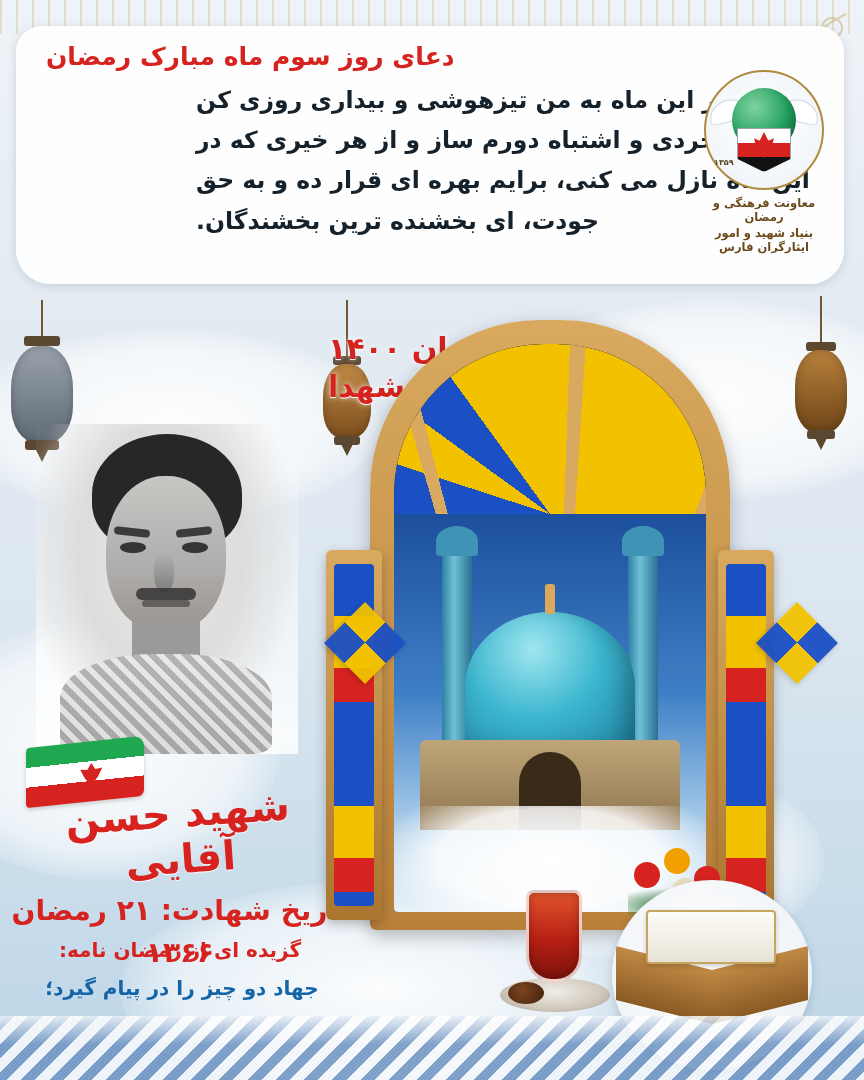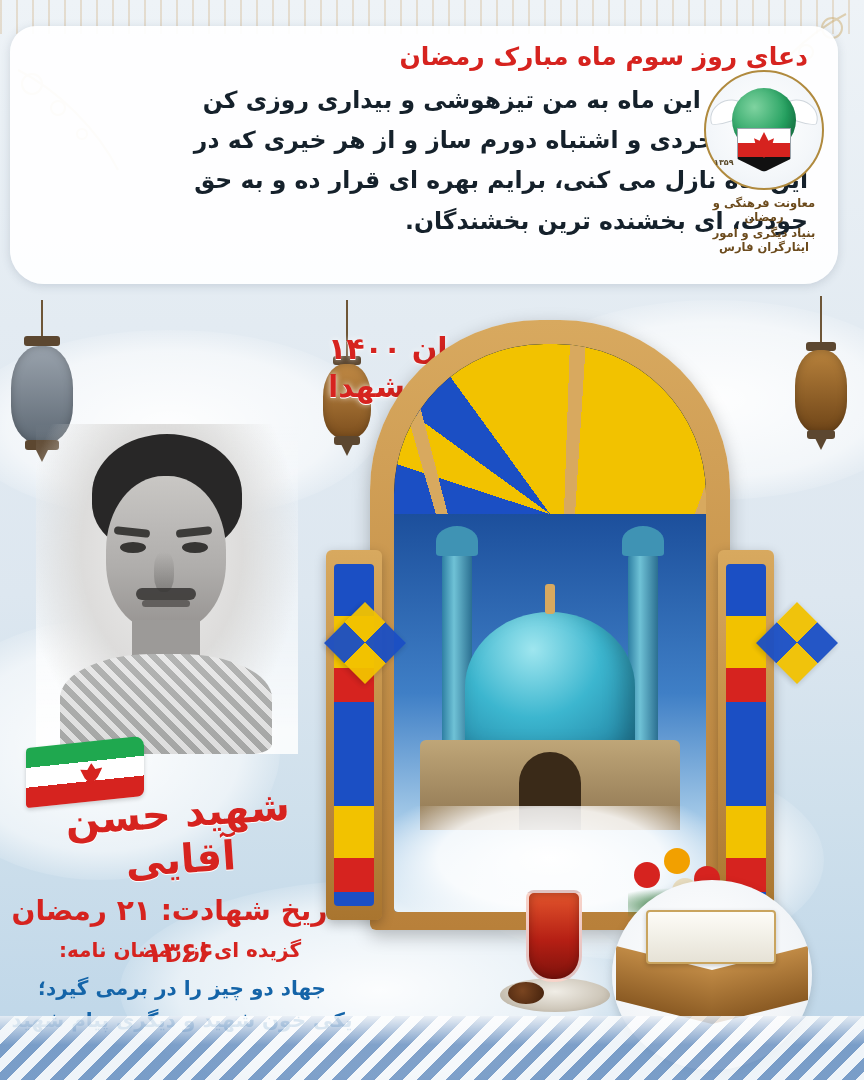--- a/index.html
+++ b/index.html
@@ -37,27 +37,27 @@
   }
   .corner-motif {
     position: absolute; width: 120px; height: 120px; opacity: .45;
   }
   .cm-tr { right: 8px; top: 4px; }
   .cm-tl { left: 8px;  top: 60px; }
 
   
   .dua-panel {
     position: absolute;
-    left: 10px; top: 26px;
+    left: 16px; top: 26px;
     width: 828px; height: 258px;
     background: rgba(255,255,255,0.93);
     border-radius: 26px 26px 34px 34px;
     box-shadow: 0 2px 10px rgba(60,80,100,.18);
     padding: 12px 30px 18px 30px;
-    text-align: right;
+    text-align: left;
   }
   .dua-title {
     color: #d6231f;
     font-size: 25px;
     font-weight: bold;
     line-height: 1.5;
     margin-bottom: 4px;
     letter-spacing: .2px;
   }
   .dua-body {
@@ -475,21 +475,21 @@
   <div class="logo-emblem">
     <div class="logo-ring"></div>
     <div class="logo-wing-l"></div>
     <div class="logo-wing-r"></div>
     <div class="logo-globe"></div>
     <div class="logo-flag"></div>
     <div class="logo-tulip"></div>
     <div class="logo-year">۱۳۵۹</div>
   </div>
   <div class="logo-text1">معاونت فرهنگی و رمضان</div>
-  <div class="logo-text2">بنیاد دیگری و امور ایثارگران فارس</div>
+  <div class="logo-text2">بنیاد شهید و امور ایثارگران فارس</div>
 </div>
 
 <div class="lantern lan-a">
   <div class="rope" style="height:40px;"></div>
   <div class="cap" style="top:36px;width:36px;height:10px;"></div>
   <div class="body" style="top:46px;width:62px;height:96px;background:linear-gradient(180deg,#9aa3ad,#5f6a75);"></div>
   <div class="cap" style="top:140px;width:34px;height:10px;"></div>
   <div class="finial" style="top:150px;"></div>
 </div>
 <div class="lantern lan-b">
@@ -527,22 +527,21 @@
 </div>
 
 <div class="flag">
   <div class="emblem"></div>
 </div>
 
 <div class="martyr-name">شهید حسن آقایی</div>
 <div class="martyr-date">تاریخ شهادت: ۲۱ رمضان ۱۳۶۶</div>
 <div class="will-title">گزیده ای از رمضان نامه:</div>
 <div class="will-body">
-  <div>جهاد دو چیز را در برمی گیرد؛</div>
-  <div>یکی خون شهید و دیگری پیام شهید</div>
+  <div>جهاد دو چیز را در پیام گیرد؛</div>
 </div>
 
 <div class="window">
   <div class="win-frame"></div>
   <div class="win-inner">
     <div class="fan"></div>
     <div class="fan-ribs"></div>
     <div class="fan-sun"></div>
     <div class="scene">
       <div class="minaret-l"></div>

